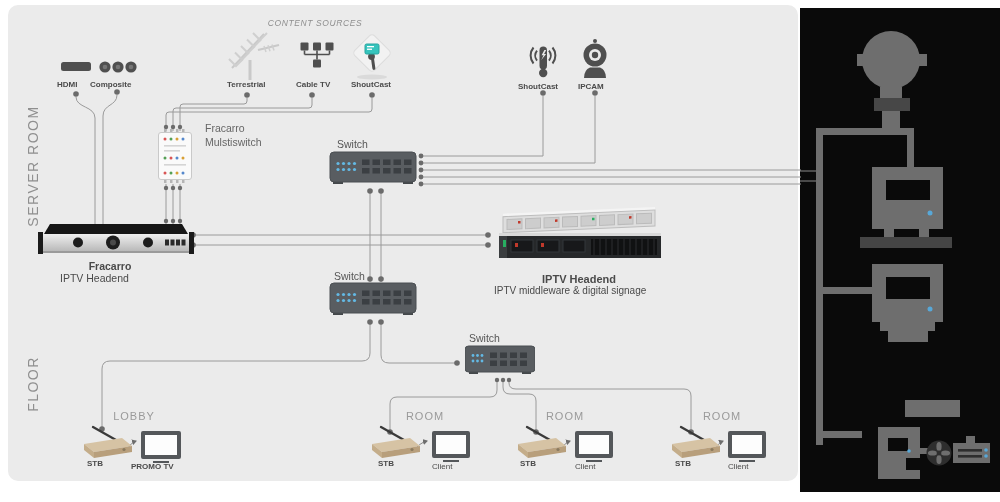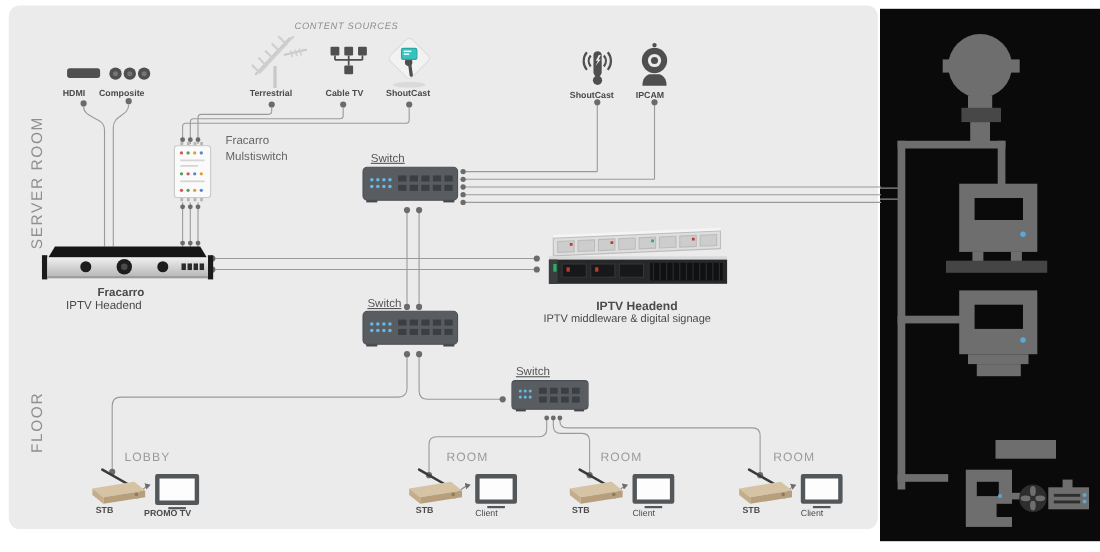--- a/index.html
+++ b/index.html
@@ -5,21 +5,21 @@
   html,body{margin:0;padding:0;background:#fff;}
   .stage{position:relative;width:1000px;height:502px;background:#ffffff;overflow:hidden;
          font-family:"Liberation Sans",sans-serif;}
   .main-panel{position:absolute;left:8px;top:5px;width:790px;height:476px;background:#ebebeb;border-radius:10px;}
   .dark-panel{position:absolute;left:800px;top:8px;width:200px;height:484px;background:#0a0a0a;}
   .overlay{position:absolute;left:0;top:0;width:1000px;height:502px;pointer-events:none;}
   .abs{position:absolute;}
   .dev-label{position:absolute;font-size:8px;font-weight:bold;color:#4a4a4a;text-align:left;line-height:10px;}
   .zone-label{position:absolute;font-size:11px;color:#9a9a9a;letter-spacing:1px;text-align:center;}
   .cs-title{position:absolute;font-size:8.5px;color:#8f8f8f;letter-spacing:.6px;text-align:center;font-style:italic;}
-  .sw-label{position:absolute;font-size:10.5px;color:#555;text-decoration:underline;}
+  .sw-label{position:absolute;font-size:10.5px;color:#555;}
   .v-label{position:absolute;color:#8f8f8f;font-size:14px;letter-spacing:1.5px;white-space:nowrap;
            transform:translate(-50%,-50%) rotate(-90deg);}
   .name-bold{font-size:10.5px;font-weight:bold;color:#4a4a4a;text-align:center;}
   .name-sub{font-size:10.5px;color:#4a4a4a;}
   .tv{position:absolute;border:4px solid #54575a;background:#fdfdfd;border-radius:2px;}
   .tv::after{content:"";position:absolute;left:50%;transform:translateX(-50%);bottom:-8px;width:16px;height:2.5px;background:#54575a;}
 </style>
 </head>
 <body>
 

